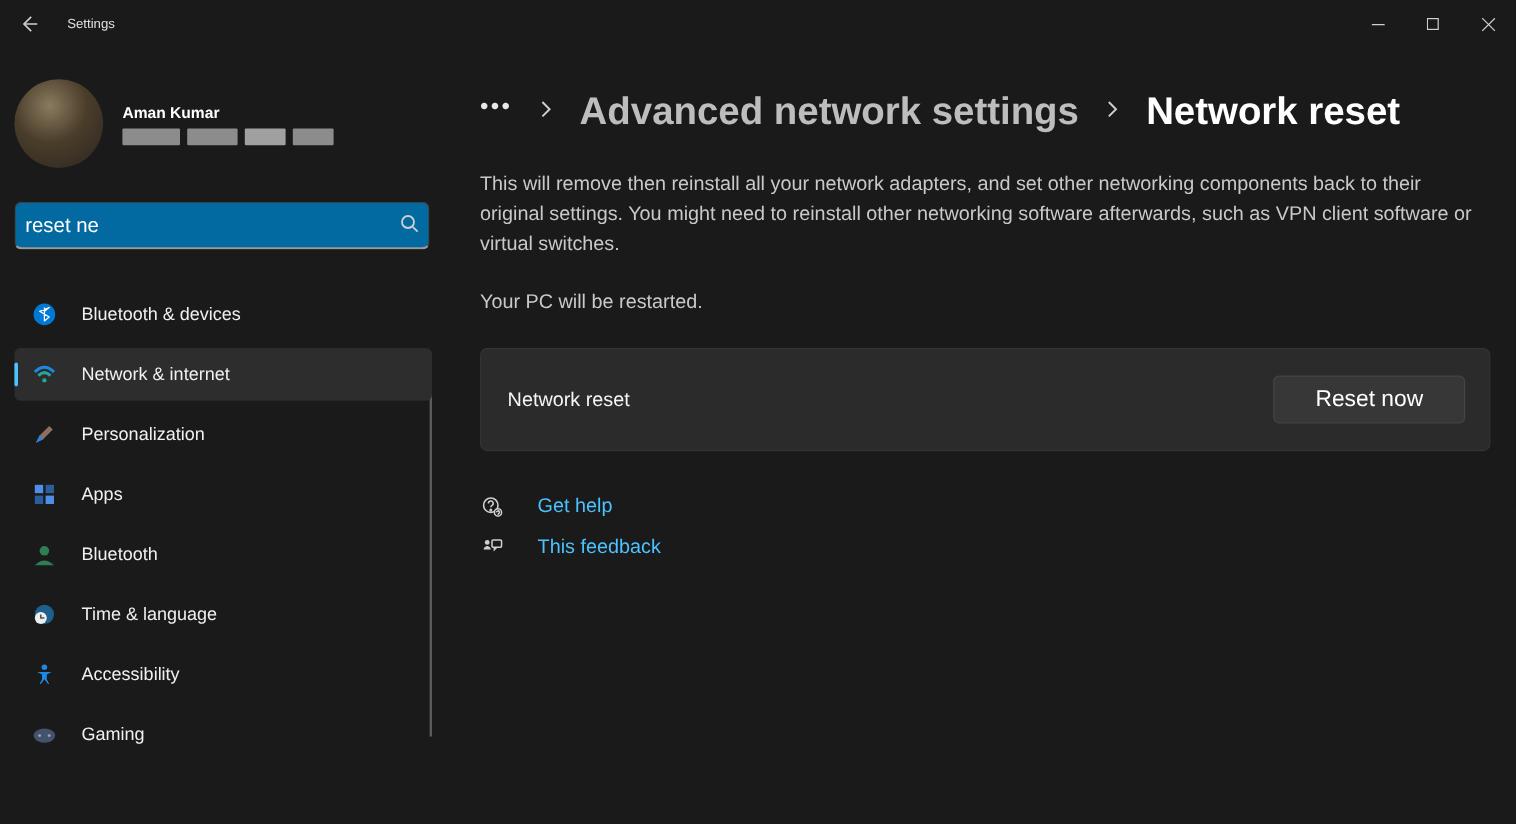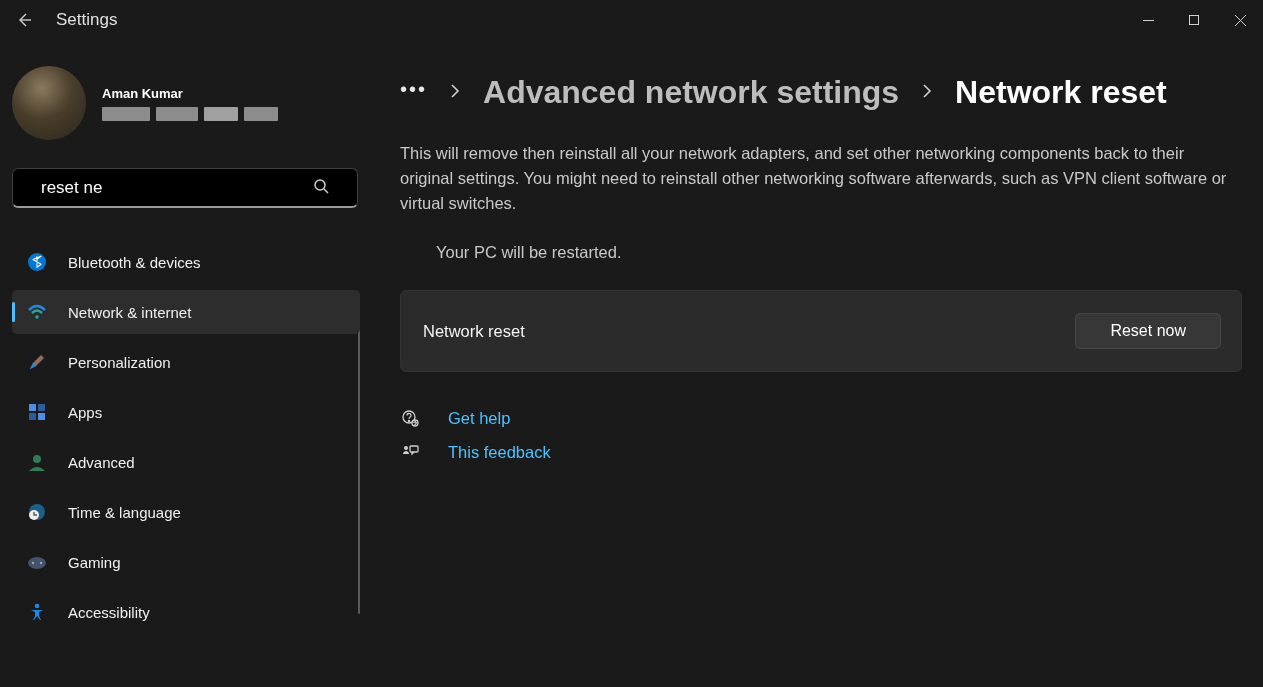--- a/index.html
+++ b/index.html
@@ -24,21 +24,21 @@
     align-items: center;
     gap: 20px;
   }
   .back-btn {
     width: 24px; height: 24px;
     display: flex; align-items: center; justify-content: center;
     color: #d0d0d0;
     cursor: pointer;
   }
   .app-title {
-    font-size: 17px;
+    font-size: 11px;
     color: #e0e0e0;
   }
   .win-controls {
     display: flex;
   }
   .win-btn {
     width: 46px; height: 32px;
     display: flex; align-items: center; justify-content: center;
     color: #d0d0d0;
     cursor: pointer;
@@ -83,26 +83,26 @@
   }
   .blur-block {
     height: 14px; background: #8c8c8c; border-radius: 1px;
   }
   .blur-a { width: 48px; }
   .blur-b { width: 42px; }
   .blur-c { width: 34px; background:#a0a0a0;}
   .blur-d { width: 34px; }
   .search-box {
     width: 346px; height: 40px;
-    background: #000000;
+    background: #0369a1;
     border: 1px solid #3f3f3f;
     border-bottom: 2px solid #9a9a9a;
     border-radius: 6px;
     display: flex; align-items: center;
-    padding: 0 28px;
+    padding: 0 8px;
     margin-bottom: 32px;
   }
   .search-input {
     flex: 1;
     background: transparent;
     border: none;
     outline: none;
     color: #fff;
     font-size: 17px;
     font-family: inherit;
@@ -166,40 +166,39 @@
     font-size: 16.5px;
     color: #c9c9c9;
     line-height: 1.5;
     max-width: 840px;
     margin-bottom: 28px;
   }
   .desc2 {
     font-size: 16.5px;
     color: #c9c9c9;
     margin-bottom: 28px;
-    margin-left: 36px;
   }
   .card {
     background: #2b2b2b;
     border: 1px solid #333333;
     border-radius: 6px;
     padding: 22px 20px 22px 22px;
     display: flex;
     align-items: center;
     justify-content: space-between;
     max-width: 842px;
     margin-bottom: 36px;
   }
   .card-title { font-size: 16.5px; color: #f5f5f5; }
   .reset-btn {
     background: #373737;
     border: 1px solid #454545;
     border-radius: 5px;
     color: #fff;
-    font-size: 16px;
+    font-size: 19px;
     padding: 8px 34px;
     cursor: pointer;
     font-family: inherit;
   }
   .footer-links {
     display: flex;
     flex-direction: column;
     gap: 14px;
   }
   .footer-link-row {
@@ -319,50 +318,50 @@
         </span>
         <span>Apps</span>
       </li>
       <li class="nav-item">
         <span class="nav-icon">
           <svg width="20" height="20" viewBox="0 0 20 20">
               <circle cx="10" cy="7" r="4" fill="#2e7d55"></circle>
               <path d="M2 19 Q10 11 18 19 Z" fill="#2e7d55"></path>
             </svg>
         </span>
-        <span>Advanced</span>
+        <span>Bluetooth</span>
       </li>
       <li class="nav-item">
         <span class="nav-icon">
           <svg width="20" height="20" viewBox="0 0 20 20">
               <circle cx="10" cy="10" r="8" fill="#1e5f8b"></circle>
               <circle cx="7" cy="13" r="5" fill="#eee"></circle>
               <path d="M7 10v3h3" stroke="#555" stroke-width="1.3" fill="none"></path>
             </svg>
         </span>
         <span>Time &amp; language</span>
       </li>
       <li class="nav-item">
         <span class="nav-icon">
+          <svg width="20" height="20" viewBox="0 0 20 20" fill="#1e88e5">
+              <circle cx="10" cy="4" r="2.3"></circle>
+              <path d="M4 8h12l-4 2v4l2 4h-1l-3-4-3 4h-1l2-4v-4z"></path>
+            </svg>
+        </span>
+        <span>Accessibility</span>
+      </li>
+      <li class="nav-item">
+        <span class="nav-icon">
           <svg width="20" height="20" viewBox="0 0 20 20">
               <ellipse cx="10" cy="11" rx="9" ry="6" fill="#42536b"></ellipse>
               <circle cx="6" cy="11" r="1.2" fill="#9aa"></circle>
               <circle cx="14" cy="11" r="1.2" fill="#9aa"></circle>
             </svg>
         </span>
         <span>Gaming</span>
-      </li>
-      <li class="nav-item">
-        <span class="nav-icon">
-          <svg width="20" height="20" viewBox="0 0 20 20" fill="#1e88e5">
-              <circle cx="10" cy="4" r="2.3"></circle>
-              <path d="M4 8h12l-4 2v4l2 4h-1l-3-4-3 4h-1l2-4v-4z"></path>
-            </svg>
-        </span>
-        <span>Accessibility</span>
       </li>
     </ul>
   </aside>
 
   <main class="content">
     <div class="crumbs">
       <span class="crumb-ellipsis">•••</span>
       <span class="crumb-sep">
         <svg width="12" height="16" viewBox="0 0 12 16" fill="none" stroke="currentColor" stroke-width="1.6">
             <path d="M3 2 L9 8 L3 14"></path>

